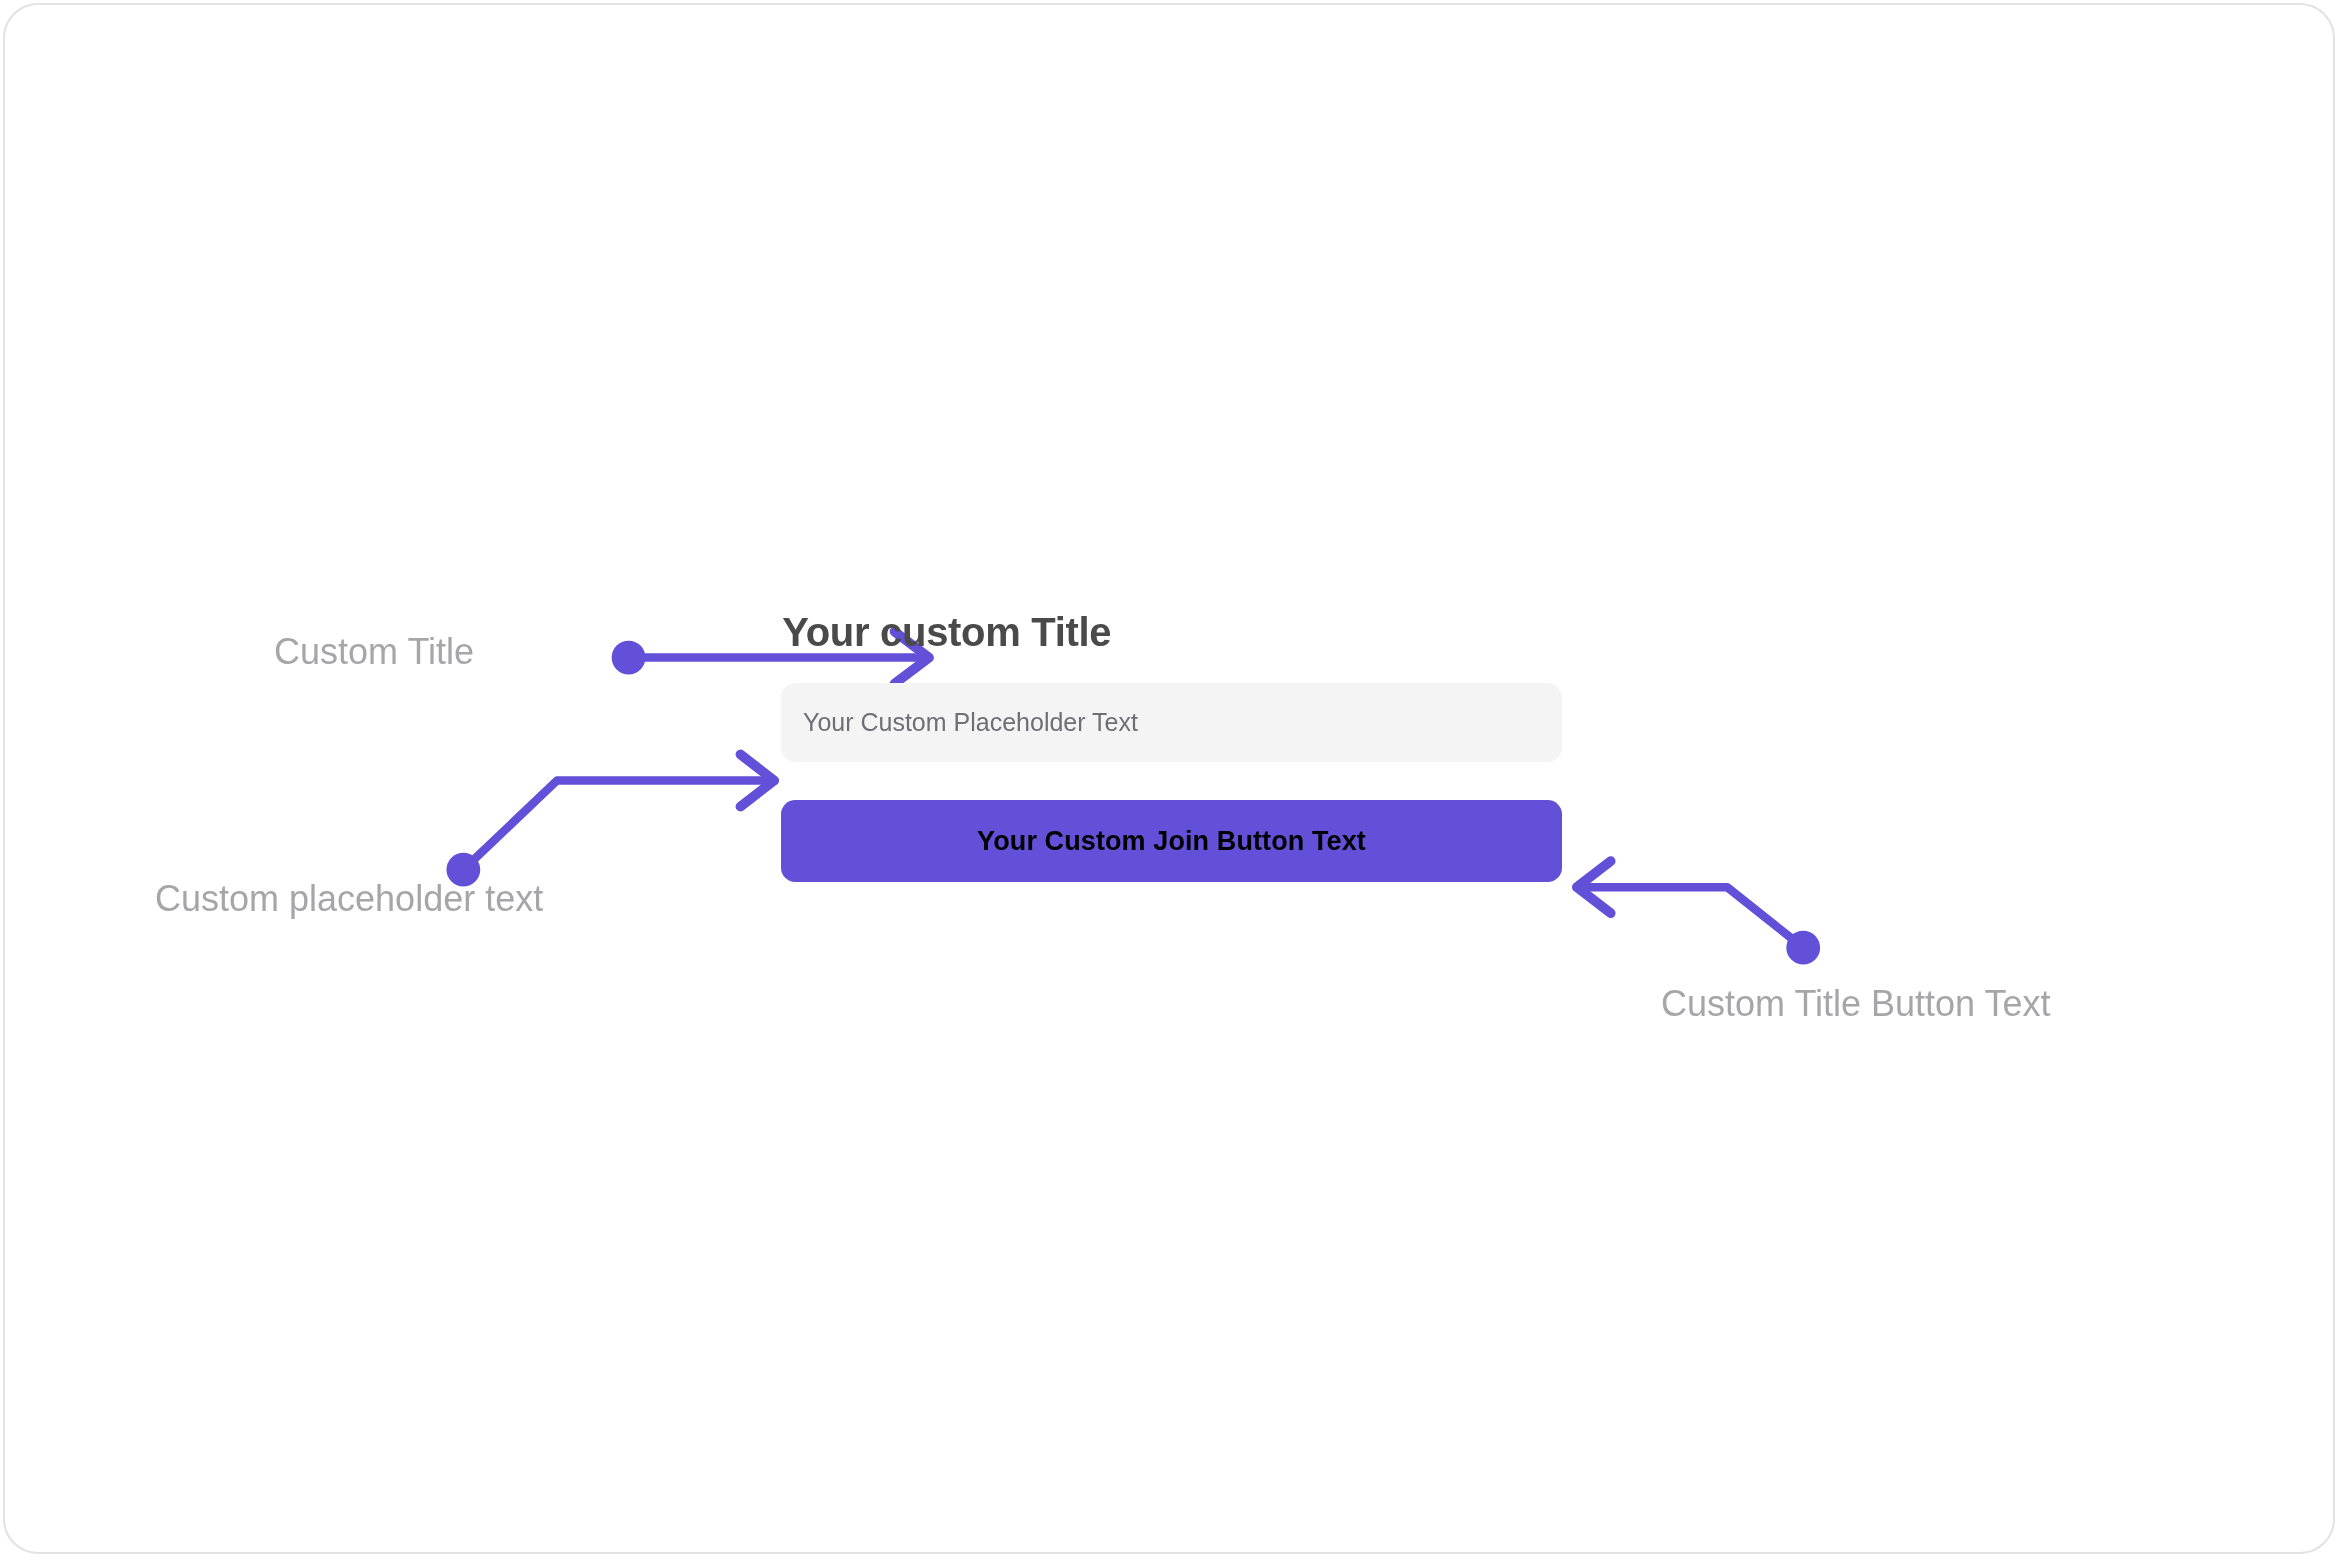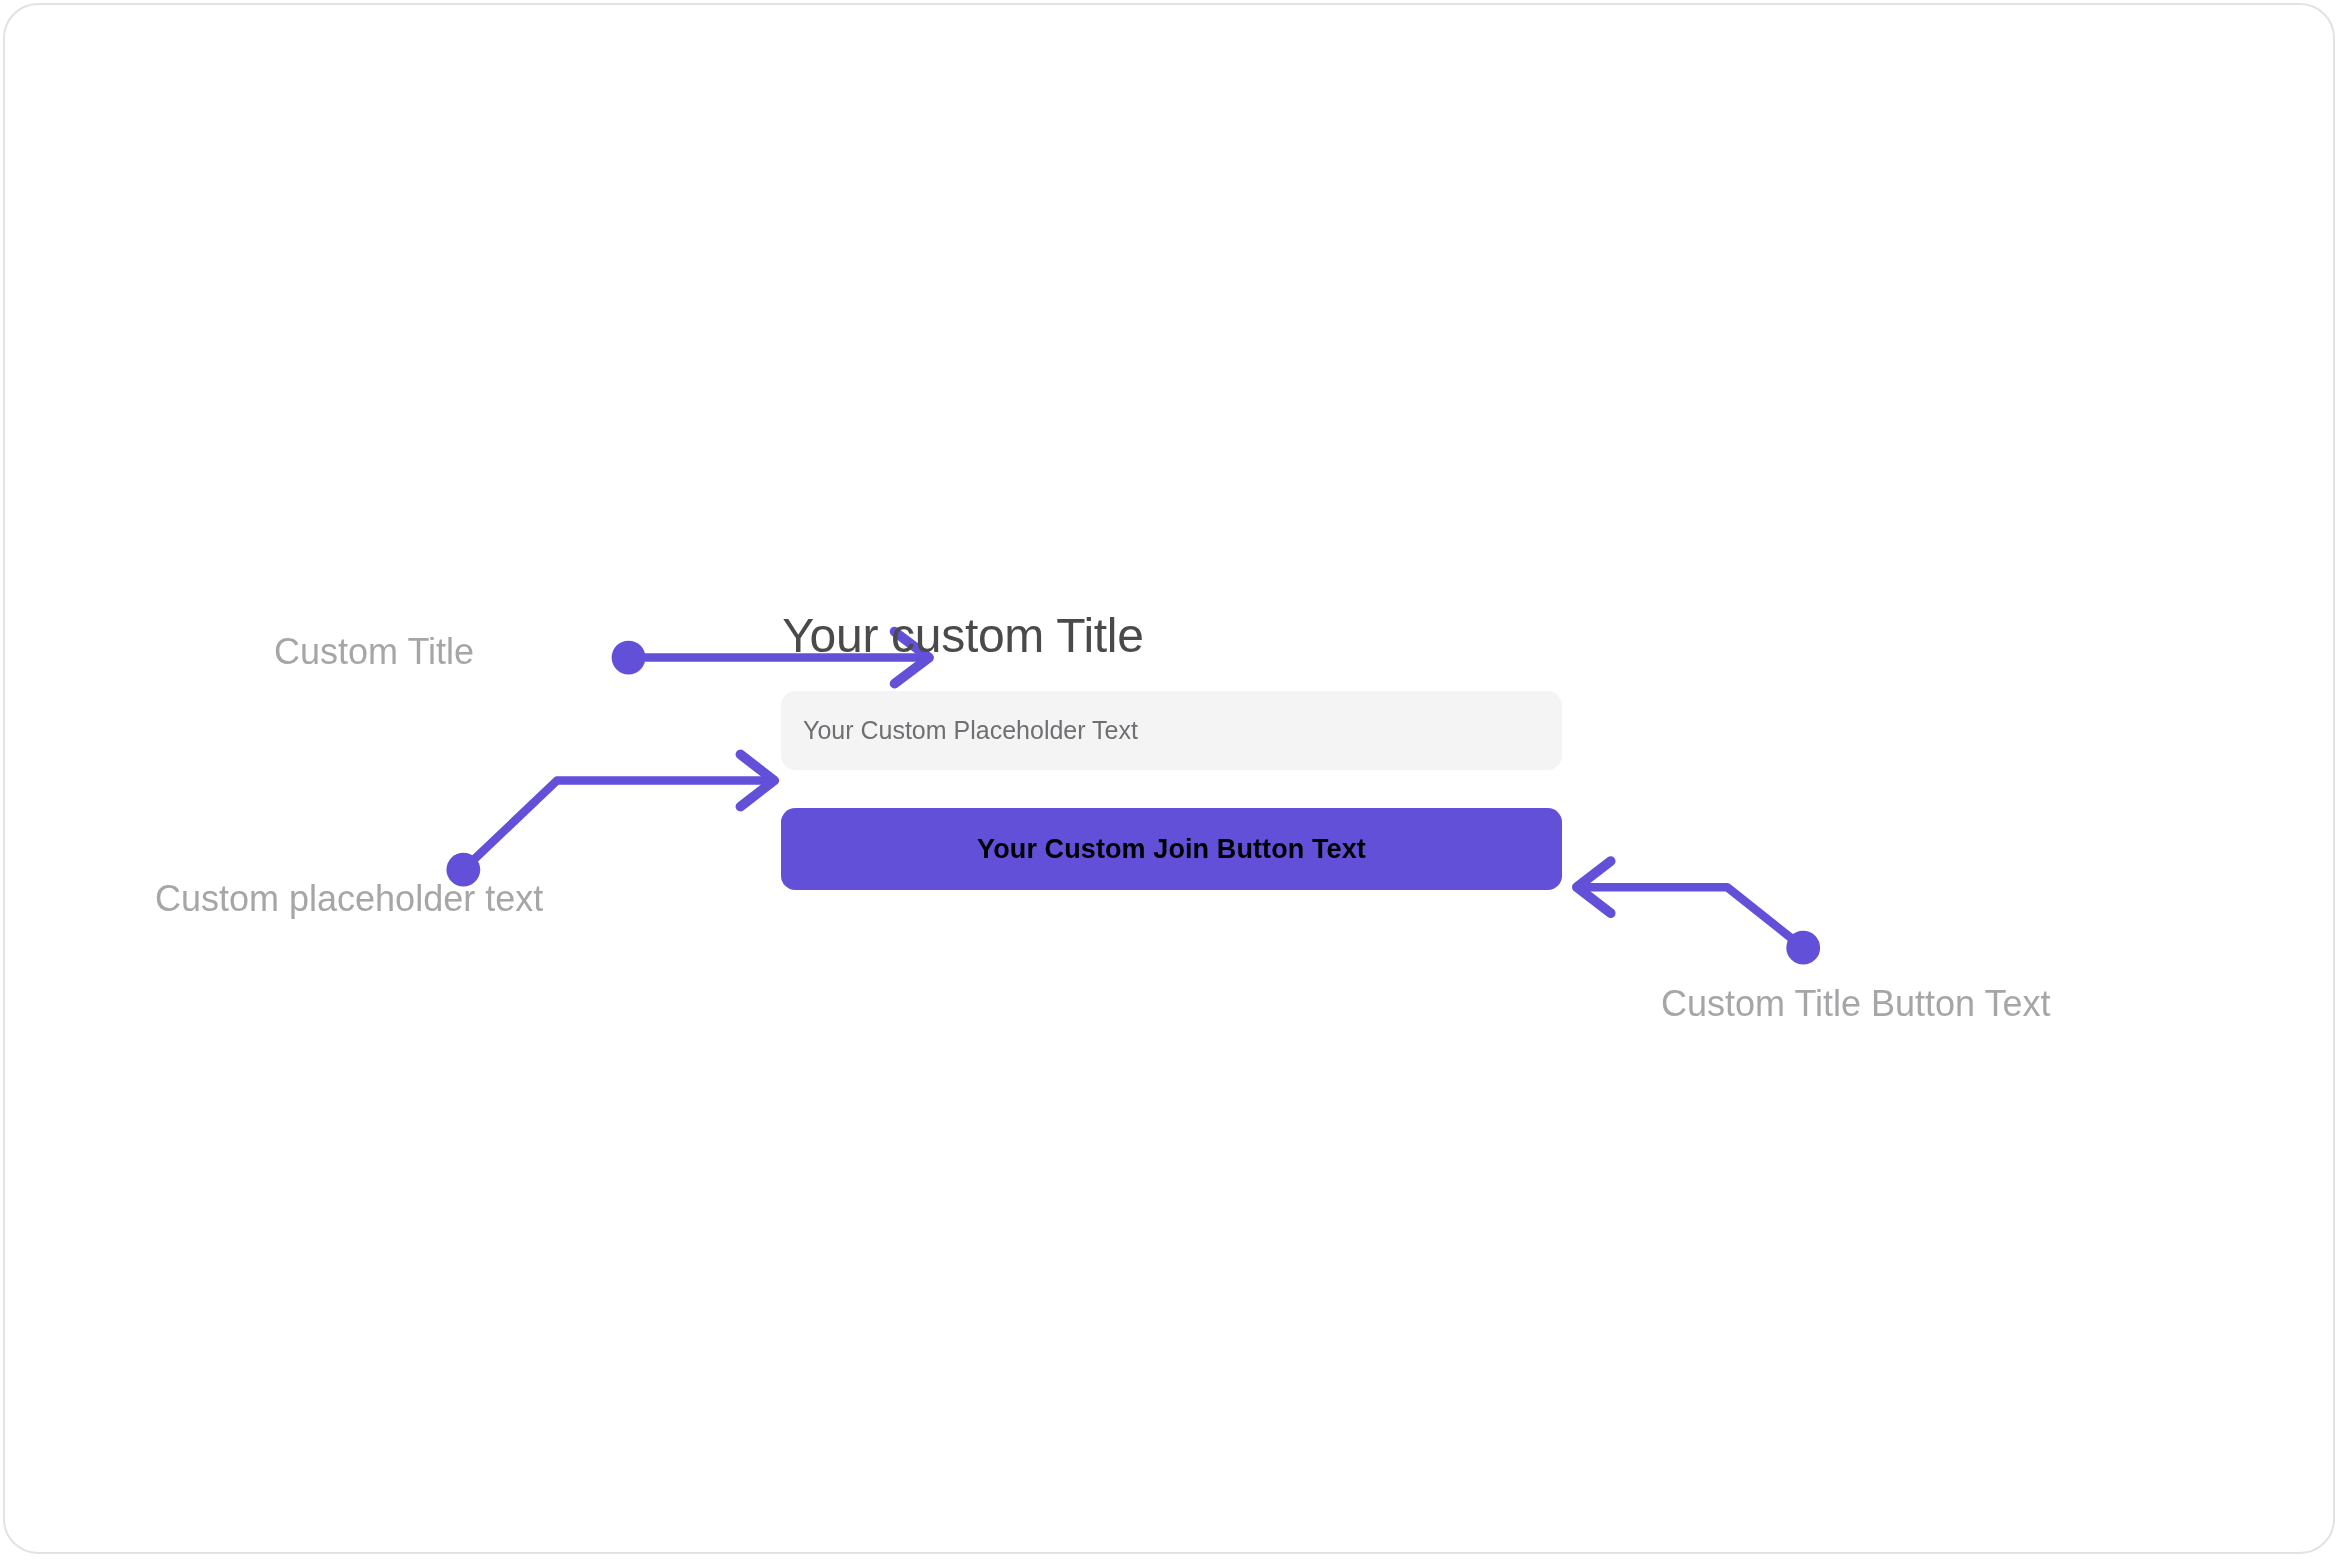--- a/index.html
+++ b/index.html
@@ -30,22 +30,22 @@
   }
 
   
   #widget {
     position: absolute;
     left: 781px;
     top: 612px;
     width: 781px;
   }
   #widget-title {
-    font-size: 48px;
-    font-weight: normal;
+    font-size: 40px;
+    font-weight: bold;
     color: #4a4a4a;
     line-height: 1;
     letter-spacing: -0.3px;
     white-space: nowrap;
     margin: 0 0 31px 0;
     padding-left: 1.3px;
   }
   #widget-input {
     width: 781px;
     height: 79px;

